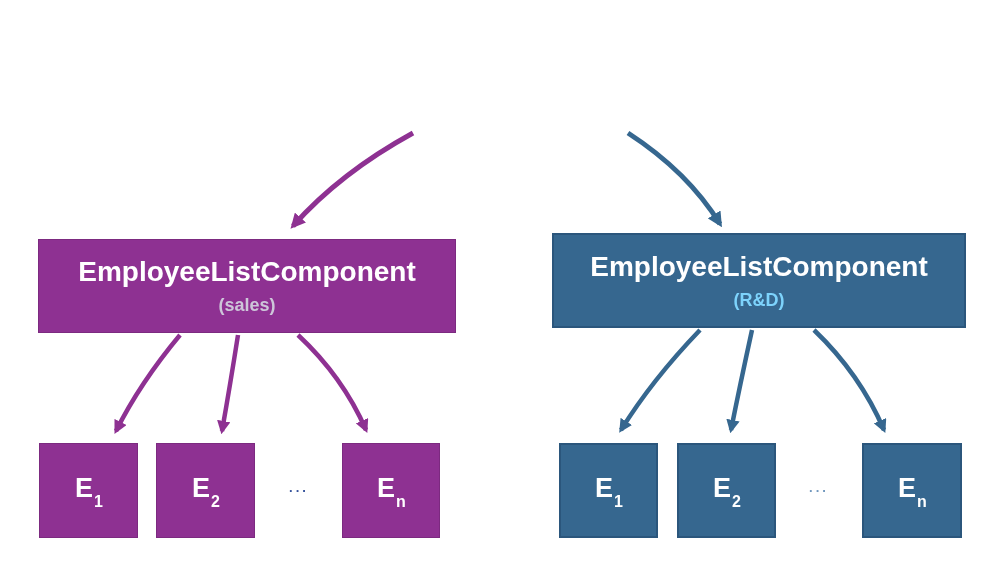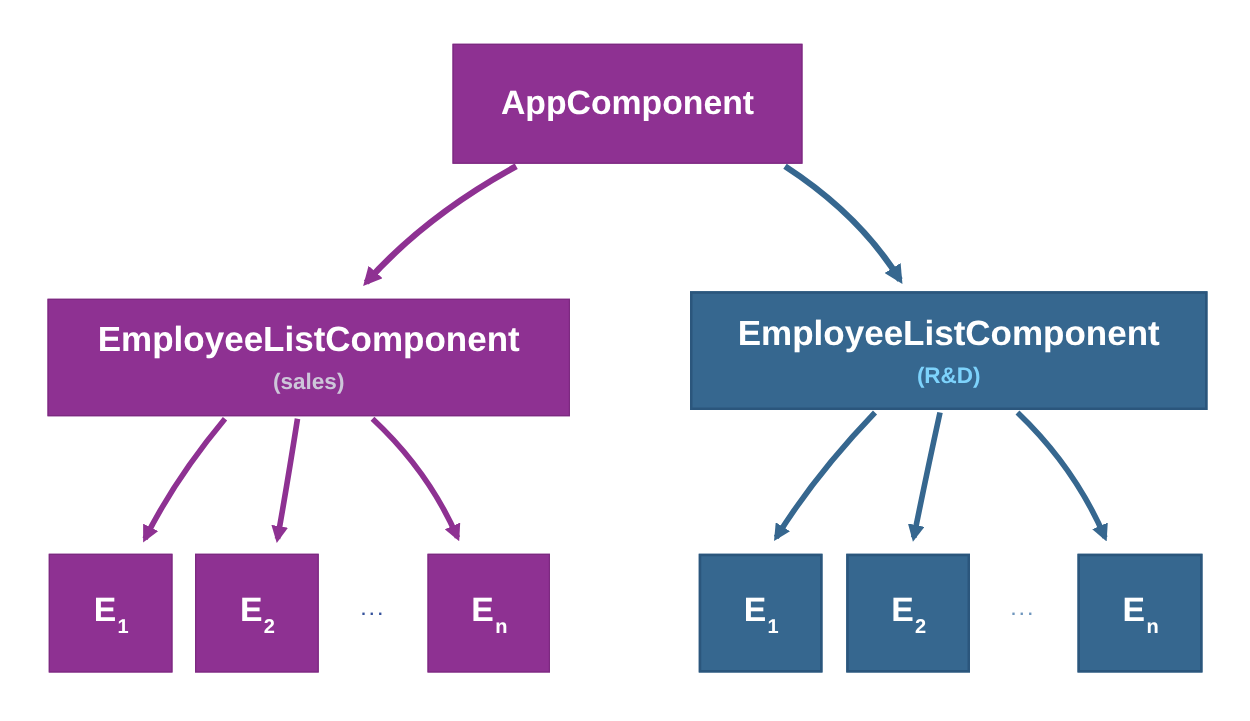--- a/index.html
+++ b/index.html
@@ -55,23 +55,20 @@
       <path d="M 628 133 Q 688 172 720 224" stroke="#36678f" stroke-width="5" marker-end="url(#arrow-blue)"></path>
       <path d="M 180 335 Q 140 383 116 431" stroke="#8e3192" stroke-width="4.5" marker-end="url(#arrow-purple)"></path>
       <path d="M 238 335 Q 230 386 222 431" stroke="#8e3192" stroke-width="4.5" marker-end="url(#arrow-purple)"></path>
       <path d="M 298 335 Q 343 377 366 430" stroke="#8e3192" stroke-width="4.5" marker-end="url(#arrow-purple)"></path>
       <path d="M 700 330 Q 652 380 621 430" stroke="#36678f" stroke-width="4.5" marker-end="url(#arrow-blue)"></path>
       <path d="M 752 330 Q 740 385 731 430" stroke="#36678f" stroke-width="4.5" marker-end="url(#arrow-blue)"></path>
       <path d="M 814 330 Q 860 374 884 430" stroke="#36678f" stroke-width="4.5" marker-end="url(#arrow-blue)"></path>
     </g>
   </svg>
 
-  <div class="box purple root-box">
-    <span>AppComponent</span>
-  </div>
 
   <div class="box purple branch-box branch-left">
     <span>EmployeeListComponent</span>
     <span class="sublabel sublabel-purple">(sales)</span>
   </div>
 
   <div class="box blue branch-box branch-right">
     <span>EmployeeListComponent</span>
     <span class="sublabel sublabel-blue">(R&amp;D)</span>
   </div>

